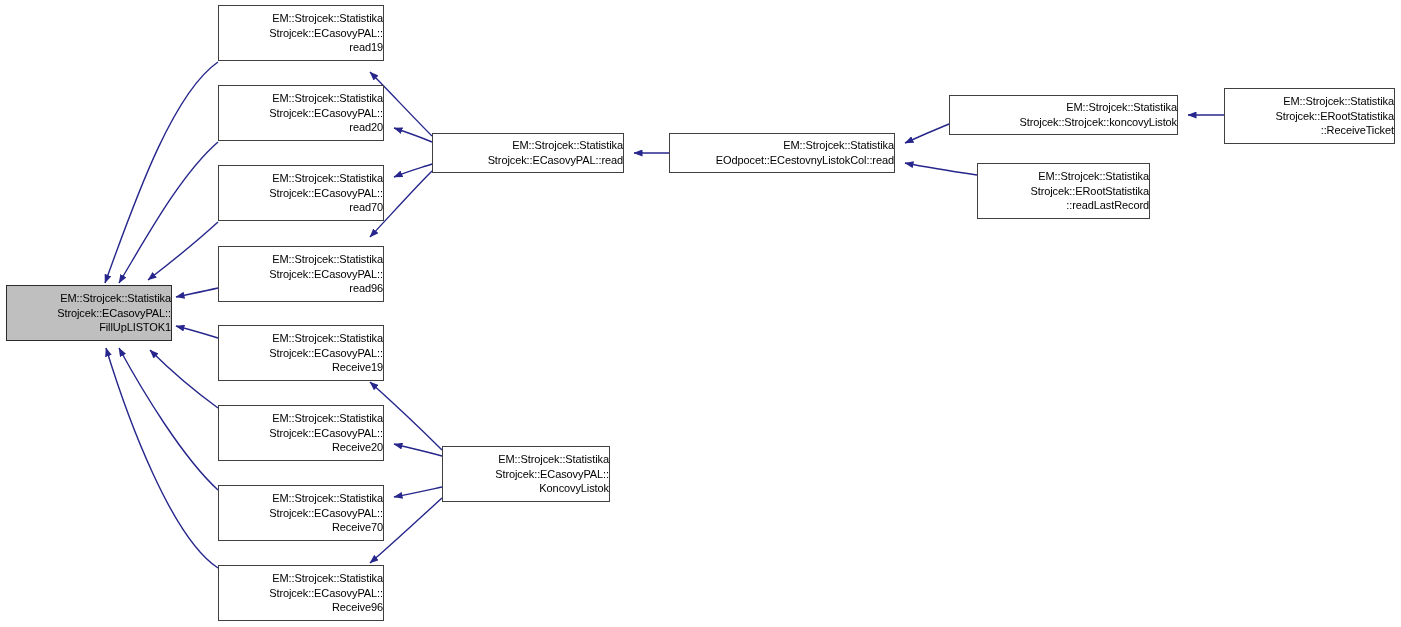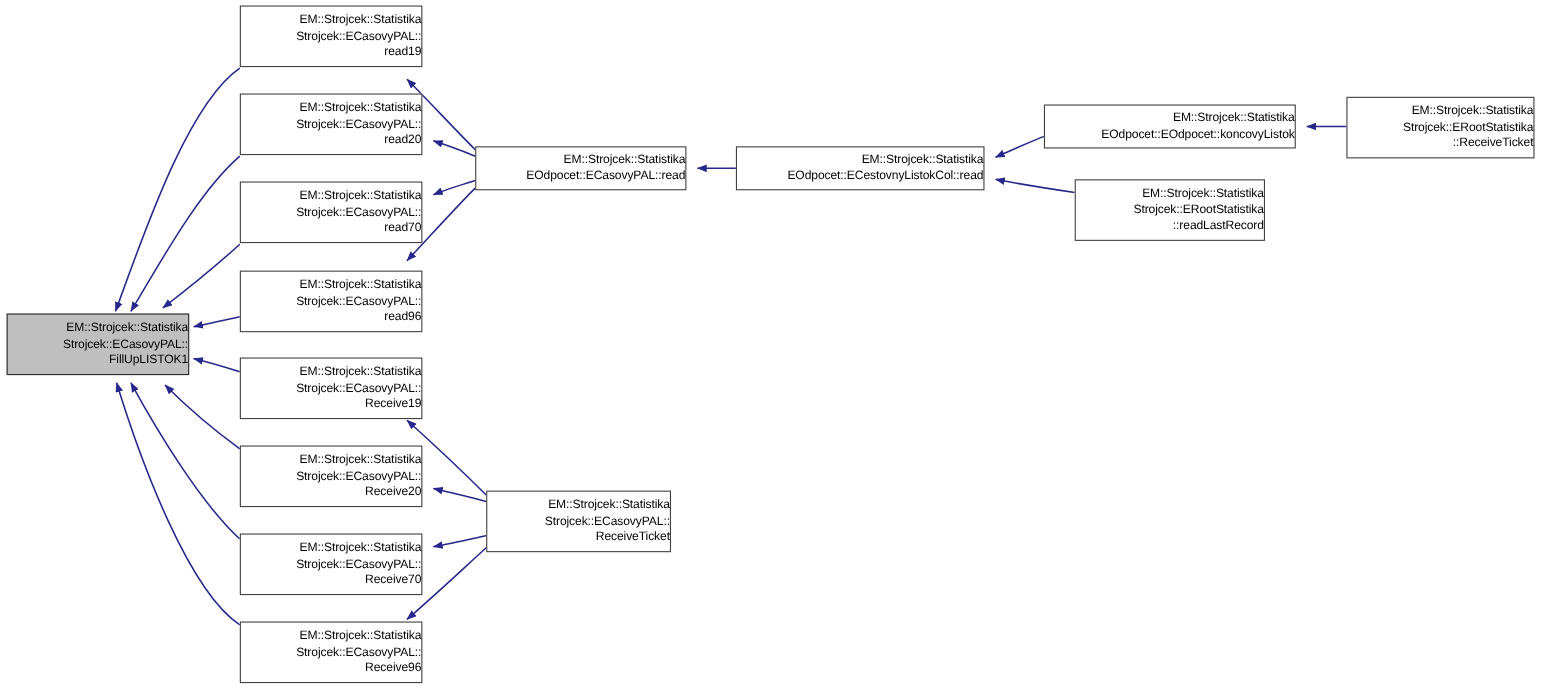--- a/index.html
+++ b/index.html
@@ -125,34 +125,34 @@
         <span class="line">Strojcek::ECasovyPAL::</span>
         <span class="line">Receive70</span>
       </div>
       <div class="node" style="left: 218px; top: 565px; width: 166px; height: 56px;">
         <span class="line">EM::Strojcek::Statistika</span>
         <span class="line">Strojcek::ECasovyPAL::</span>
         <span class="line">Receive96</span>
       </div>
       <div class="node" style="left: 432px; top: 133px; width: 192px; height: 40px;">
         <span class="line">EM::Strojcek::Statistika</span>
-        <span class="line">EOdpocet::ECasovyPAL::read</span>
+        <span class="line">Strojcek::ECasovyPAL::read</span>
       </div>
       <div class="node" style="left: 442px; top: 446px; width: 168px; height: 56px;">
         <span class="line">EM::Strojcek::Statistika</span>
         <span class="line">Strojcek::ECasovyPAL::</span>
-        <span class="line">ReceiveTicket</span>
+        <span class="line">KoncovyListok</span>
       </div>
       <div class="node" style="left: 669px; top: 133px; width: 226px; height: 40px;">
         <span class="line">EM::Strojcek::Statistika</span>
         <span class="line">EOdpocet::ECestovnyListokCol::read</span>
       </div>
       <div class="node" style="left: 949px; top: 95px; width: 229px; height: 40px;">
         <span class="line">EM::Strojcek::Statistika</span>
-        <span class="line">EOdpocet::EOdpocet::koncovyListok</span>
+        <span class="line">Strojcek::Strojcek::koncovyListok</span>
       </div>
       <div class="node" style="left: 977px; top: 163px; width: 173px; height: 56px;">
         <span class="line">EM::Strojcek::Statistika</span>
         <span class="line">Strojcek::ERootStatistika</span>
         <span class="line">::readLastRecord</span>
       </div>
       <div class="node" style="left: 1224px; top: 88px; width: 171px; height: 56px;">
         <span class="line">EM::Strojcek::Statistika</span>
         <span class="line">Strojcek::ERootStatistika</span>
         <span class="line">::ReceiveTicket</span>

